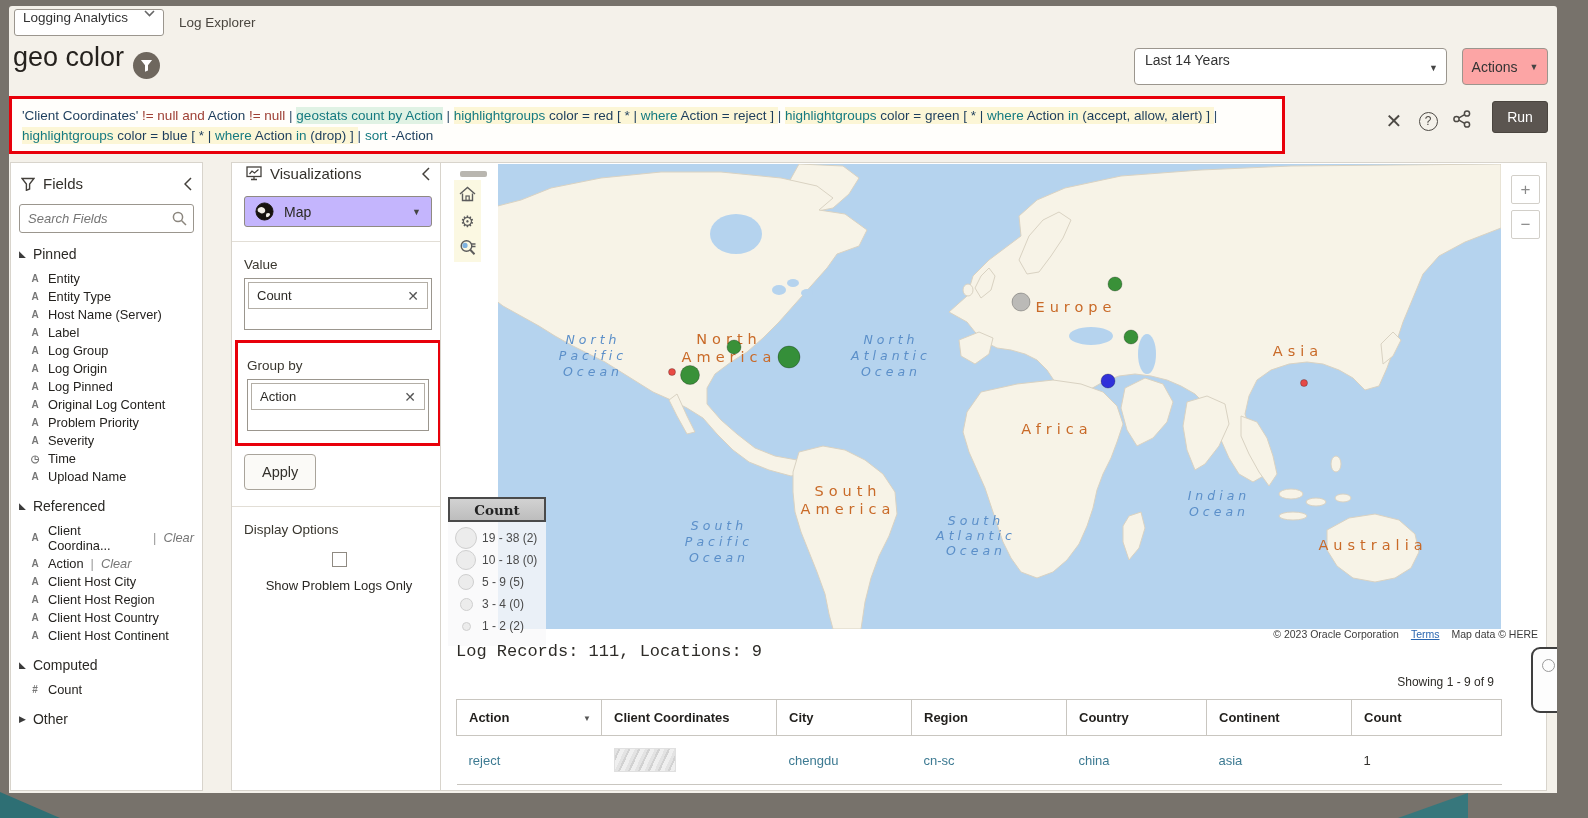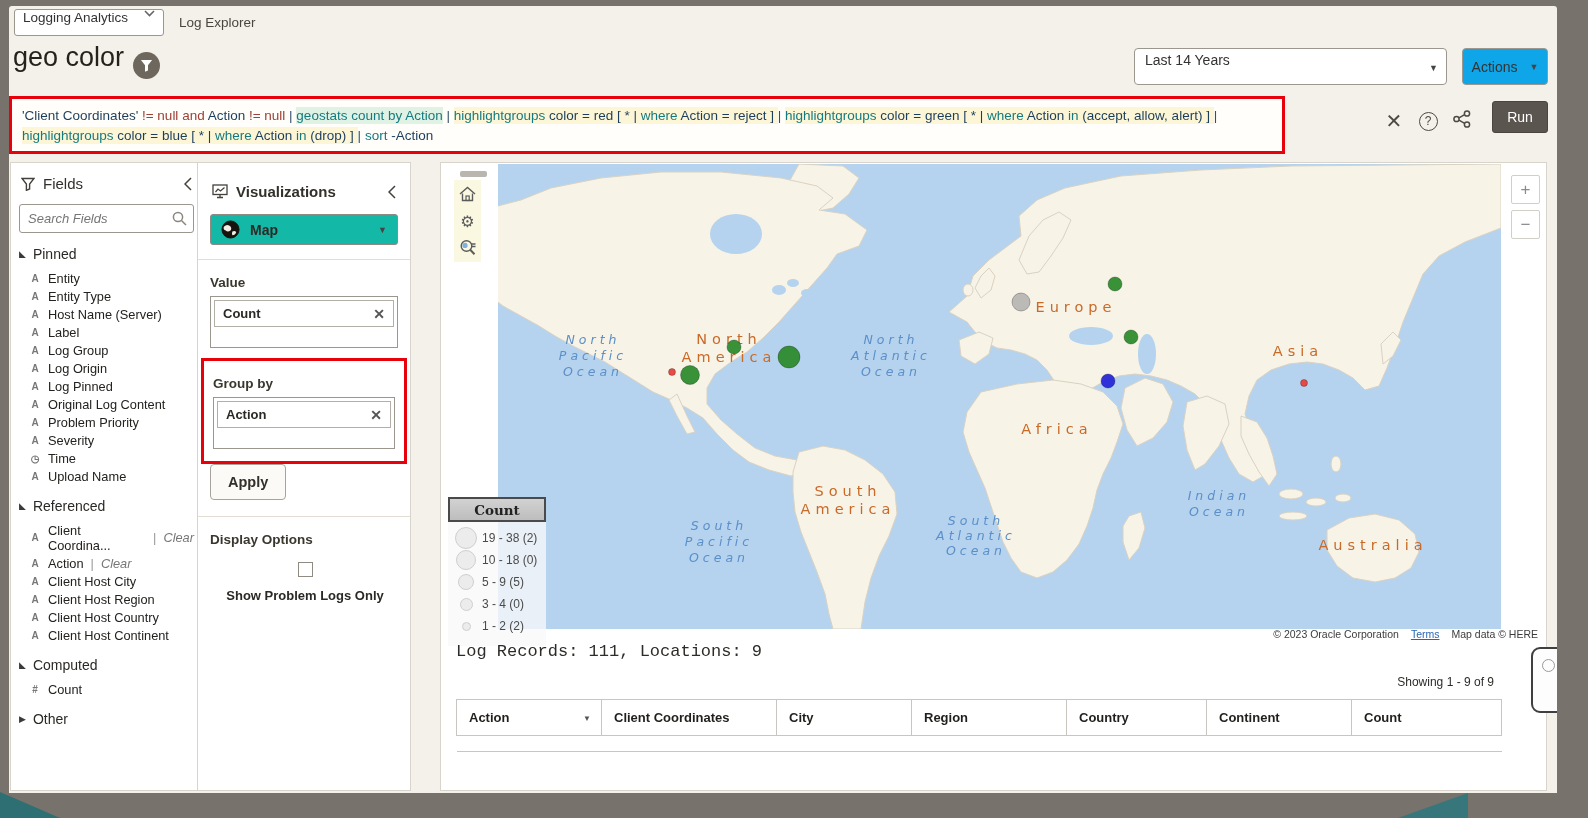--- a/index.html
+++ b/index.html
@@ -12,63 +12,63 @@
   
   .app-select{position:absolute;left:5px;top:3px;width:150px;height:27px;background:#fff;border:1px solid #9b968e;border-radius:3px;display:flex;padding:0 8px;font-size:13.5px;color:#333;cursor:pointer;}
   .app-select .lbl{flex:1;}
   .breadcrumb{position:absolute;left:170px;top:9px;font-size:13.5px;color:#4a463f;}
   .page-title{position:absolute;left:4px;top:36px;font-size:27px;color:#25221e;}
   .filter-circle{position:absolute;left:124px;top:46px;width:27px;height:27px;border-radius:50%;background:#6e675e;display:flex;align-items:center;justify-content:center;}
   .timebox{position:absolute;left:1125px;top:42px;width:313px;height:37px;background:#fff;border:1px solid #9b968e;border-radius:4px;padding:3px 12px 3px 10px;cursor:pointer;}
   .timebox .l1{font-size:14px;color:#333;}
   .timebox .l2{font-size:11.5px;color:#555;margin-top:1px;}
   .timebox .caret{position:absolute;right:8px;top:14px;font-size:9px;color:#444;}
-  .actions-btn{position:absolute;left:1453px;top:42px;width:86px;height:37px;background:#0ea5e9;border:1px solid #9b968e;border-radius:4px;font-size:14px;color:#333;display:flex;align-items:center;justify-content:center;gap:12px;cursor:pointer;}
+  .actions-btn{position:absolute;left:1453px;top:42px;width:86px;height:37px;background:#fca5a5;border:1px solid #9b968e;border-radius:4px;font-size:14px;color:#333;display:flex;align-items:center;justify-content:center;gap:12px;cursor:pointer;}
   .caret-glyph{font-size:9px;color:#444;}
 
   
   .query-box{position:absolute;left:0;top:90px;width:1276px;height:58px;border:3px solid #e8000a;background:#fffefb;padding:7px 10px;font-size:13.5px;line-height:20px;color:#1c3d5c;overflow:hidden;}
   .q-f{color:#1c3d5c;} .q-o{color:#9e4035;} .q-p{color:#33506b;}
   .q-g{color:#157a80;background:#e0f2e4;padding:1px 0;}
   .q-hk{color:#157a80;background:#fcf6d6;padding:1px 0;}
   .q-ht{color:#1c3d5c;background:#fcf6d6;padding:1px 0;}
   .q-k{color:#157a80;}
   .qtools{position:absolute;top:104px;display:flex;align-items:center;gap:0;}
   .qicon{width:34px;text-align:center;color:#4d4a45;cursor:pointer;}
   .x-glyph{font-size:20px;line-height:22px;}
   .help-circle{width:19px;height:19px;border:1.5px solid #4d4a45;border-radius:50%;font-size:12px;display:inline-flex;align-items:center;justify-content:center;margin:0 auto;}
   .run-btn{position:absolute;left:1483px;top:95px;width:56px;height:32px;background:#5b5550;color:#fff;border:1px solid #4a453f;border-radius:3px;font-size:14px;display:flex;align-items:center;justify-content:center;cursor:pointer;}
 
   
   .panel{position:absolute;top:156px;background:#fff;border:1px solid #d8d4cc;}
   .fields-panel{left:1px;width:193px;height:629px;padding:10px 8px;overflow:hidden;}
-  .viz-panel{left:188px;width:214px;height:629px;padding:18px 12px;overflow:hidden;font-weight:bold;}
+  .viz-panel{left:222px;width:214px;height:629px;padding:0 12px;overflow:hidden;}
   .panel-head{display:flex;align-items:center;gap:8px;font-size:15px;color:#33302b;padding:2px 2px 4px;}
   .panel-head .spacer{flex:1;}
   .chev-left{cursor:pointer;display:block;}
   .search-wrap{margin-top:8px;position:relative;}
   .search-input{width:100%;height:29px;border:1px solid #9b968e;border-radius:3px;font-style:italic;font-size:13px;color:#555;padding:0 26px 0 8px;font-family:"Liberation Sans",sans-serif;background:#fff;}
   .search-mag{position:absolute;right:7px;top:7px;}
   .fsection-head{display:flex;align-items:center;gap:7px;margin:13px 0 7px;font-size:14px;color:#2b2925;cursor:pointer;}
   .tri{font-size:9px;color:#3a3a3a;}
   .fitem{display:flex;align-items:center;gap:7px;padding:1.5px 0 1.5px 10px;font-size:12.8px;color:#24221f;cursor:pointer;}
   .ficon{width:12px;font-size:10px;color:#777;font-weight:bold;text-align:center;flex:none;}
   .fclear{color:#777;font-style:italic;}
   .fsep{color:#999;}
 
-  .viz-select{margin-top:10px;height:31px;border:1px solid #8f8a82;border-radius:3px;background:#14b8a6;display:flex;align-items:center;gap:10px;padding:0 10px;font-size:14px;color:#2b2925;cursor:pointer;}
+  .viz-select{margin-top:10px;height:31px;border:1px solid #8f8a82;border-radius:3px;background:#c4b5fd;display:flex;align-items:center;gap:10px;padding:0 10px;font-size:14px;color:#2b2925;cursor:pointer;}
   .viz-select .lbl{flex:1;}
   .vdivider{height:1px;background:#e2ded6;margin:14px -12px 0;}
   .flabel{font-size:13.5px;color:#3a372f;margin-top:15px;}
   .pillbox{margin-top:6px;height:52px;border:1px solid #9b968e;background:#fff;padding:3px;}
   .pill{height:27px;border:1px solid #b3aea6;display:flex;align-items:center;padding:0 8px;font-size:13px;color:#2b2925;background:#fff;}
   .pill .lbl{flex:1;}
   .pill .x{color:#555;font-size:14px;cursor:pointer;}
   .redbox{border:3px solid #e8000a;margin:10px -9px 0;padding:0 9px 12px;}
-  .apply-btn{margin-top:0;display:inline-block;padding:9px 17px;font-size:14.5px;color:#33302b;background:#fbfaf7;border:1px solid #a9a49b;border-radius:4px;cursor:pointer;}
+  .apply-btn{margin-top:8px;display:inline-block;padding:9px 17px;font-size:14.5px;color:#33302b;background:#fbfaf7;border:1px solid #a9a49b;border-radius:4px;cursor:pointer;}
   .chk-row{display:flex;align-items:center;gap:11px;margin-top:15px;padding-left:2px;flex-direction:column;}
   .checkbox{width:15px;height:15px;border:1px solid #8f8a82;background:#fff;cursor:pointer;flex:none;}
   .chk-lbl{font-size:13px;color:#2b2925;}
 
   
   .main{position:absolute;left:431px;top:156px;width:1107px;height:629px;background:#fff;border:1px solid #d8d4cc;}
   .map-handle{position:absolute;left:19px;top:8px;width:27px;height:6px;background:#b9b6b0;border-radius:2px;}
   .map-toolbar{position:absolute;left:13px;top:17px;width:27px;padding:4px 0;background:#fbf8e2;display:flex;flex-direction:column;align-items:center;gap:7px;}
   .map-tool{width:20px;height:20px;display:flex;align-items:center;justify-content:center;color:#5c5c5c;cursor:pointer;font-size:16px;}
   .map-svg{position:absolute;left:57px;top:1px;}
@@ -457,20 +457,31 @@
               <th style="width: 145px;">Action<span class="sortcaret">▼</span></th>
               <th style="width: 175px;">Client Coordinates</th>
               <th style="width: 135px;">City</th>
               <th style="width: 155px;">Region</th>
               <th style="width: 140px;">Country</th>
               <th style="width: 145px;">Continent</th>
               <th style="width: 150px;">Count</th>
             </tr>
           </thead>
       <tbody id="table-body">
+            <tr>
+              <td><a>reject</a></td>
+              <td>
+                <div class="thumb"></div>
+              </td>
+              <td><a>chengdu</a></td>
+              <td><a>cn-sc</a></td>
+              <td><a>china</a></td>
+              <td><a>asia</a></td>
+              <td>1</td>
+            </tr>
             <tr class="partial">
               <td></td>
               <td></td>
               <td></td>
               <td></td>
               <td></td>
               <td></td>
               <td></td>
             </tr>
           </tbody>

